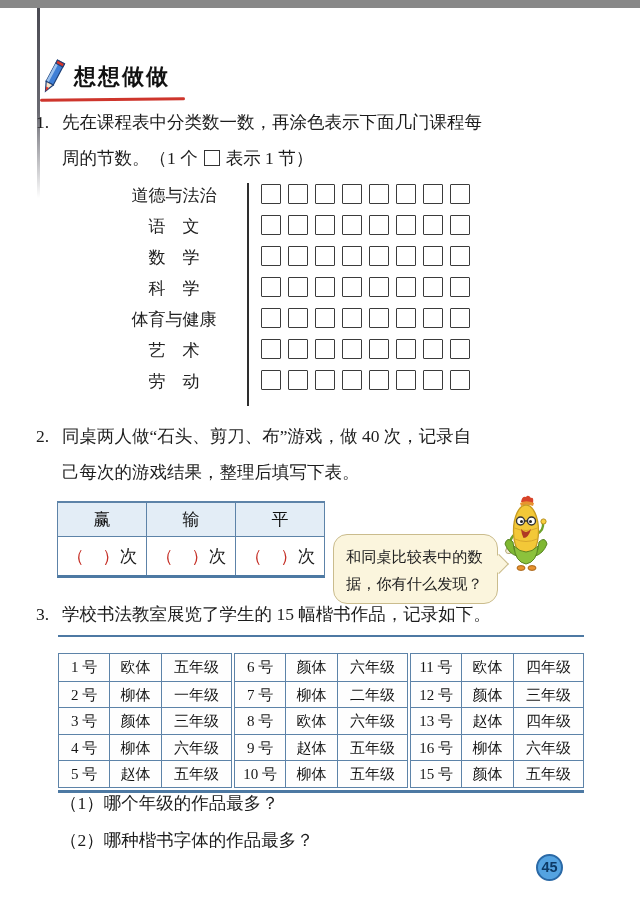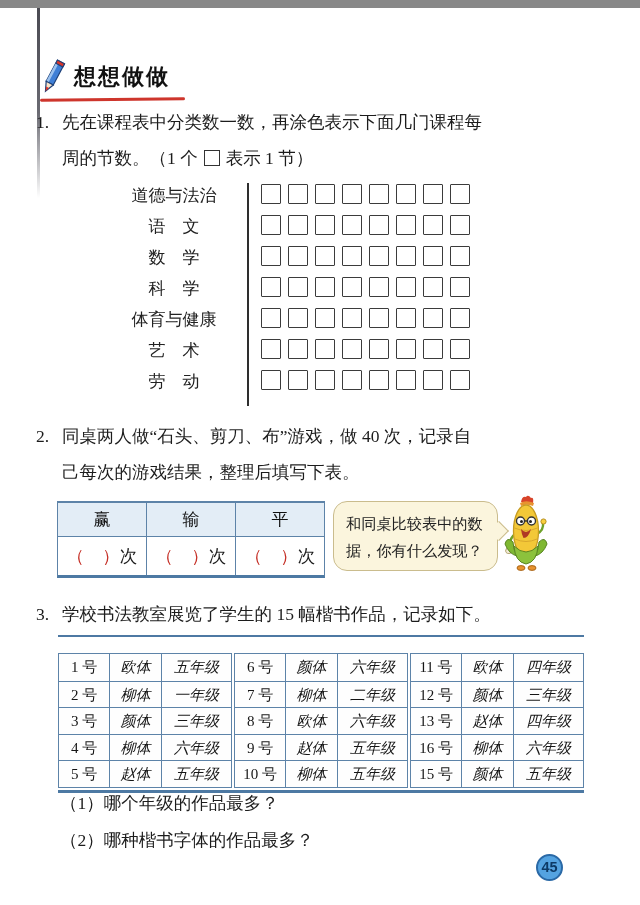--- a/index.html
+++ b/index.html
@@ -59,21 +59,21 @@
   }
   #q2-table .td {
     flex:1; height:39px; text-align:center; font-size:17.5px; line-height:39px;
     border-top:1.3px solid #5d83a8;
   }
   #q2-table .th + .th, #q2-table .td + .td { border-left:1.3px solid #5d83a8; }
   .red-paren { color:#c52f26; }
   .paren-gap { display:inline-block; width:18px; }
   
   #bubble {
-    position:absolute; left:333px; top:493px; width:165px; height:70px;
+    position:absolute; left:333px; top:526px; width:165px; height:70px;
     background:#fbf5dd; border:1.6px solid #cabc8d; border-radius:14px;
     padding:8px 10px 0 12px; font-size:15.2px; line-height:27px; color:#222;
   }
   #bubble-tail {
     position:absolute; right:-9px; top:22px; width:14px; height:14px;
     background:#fbf5dd; border-right:1.6px solid #cabc8d; border-top:1.6px solid #cabc8d;
     transform:rotate(45deg);
   }
   #corn-mascot { position:absolute; left:501px; top:486px; width:50px; height:86px; }
   
@@ -83,21 +83,21 @@
     padding:16px 0 2px 0;
   }
   .q3-group { border:1.2px solid #5d83a8; }
   .q3-group + .q3-group { margin-left:2px; }
   .q3-row { display:flex; }
   .q3-row + .q3-row .q3-cell { border-top:1.2px solid #5d83a8; }
   .q3-cell {
     height:26.5px; line-height:26.5px; text-align:center; font-size:15px; color:#151515;
     background:#fefefe;
   }
-  .q3-cell + .q3-cell { border-left:1.2px solid #5d83a8;font-style:italic; }
+  .q3-cell + .q3-cell { border-left:1.2px solid #5d83a8; }
   .q3-c0 { width:50px; } .q3-c1 { width:52px; } .q3-c2 { width:70px; }
   
   .sub-q { position:absolute; left:60px; font-size:17.5px; color:#1c1c1c; }
   
   #page-badge {
     position:absolute; left:536px; top:846px; width:27px; height:27px;
     background:#54a3e1; border:2px solid #2a69a6; border-radius:50%;
     text-align:center; line-height:23px; font-size:14.5px; font-weight:bold; color:#0d3a66;
     font-family:"Liberation Sans","DejaVu Sans",sans-serif;
   }

